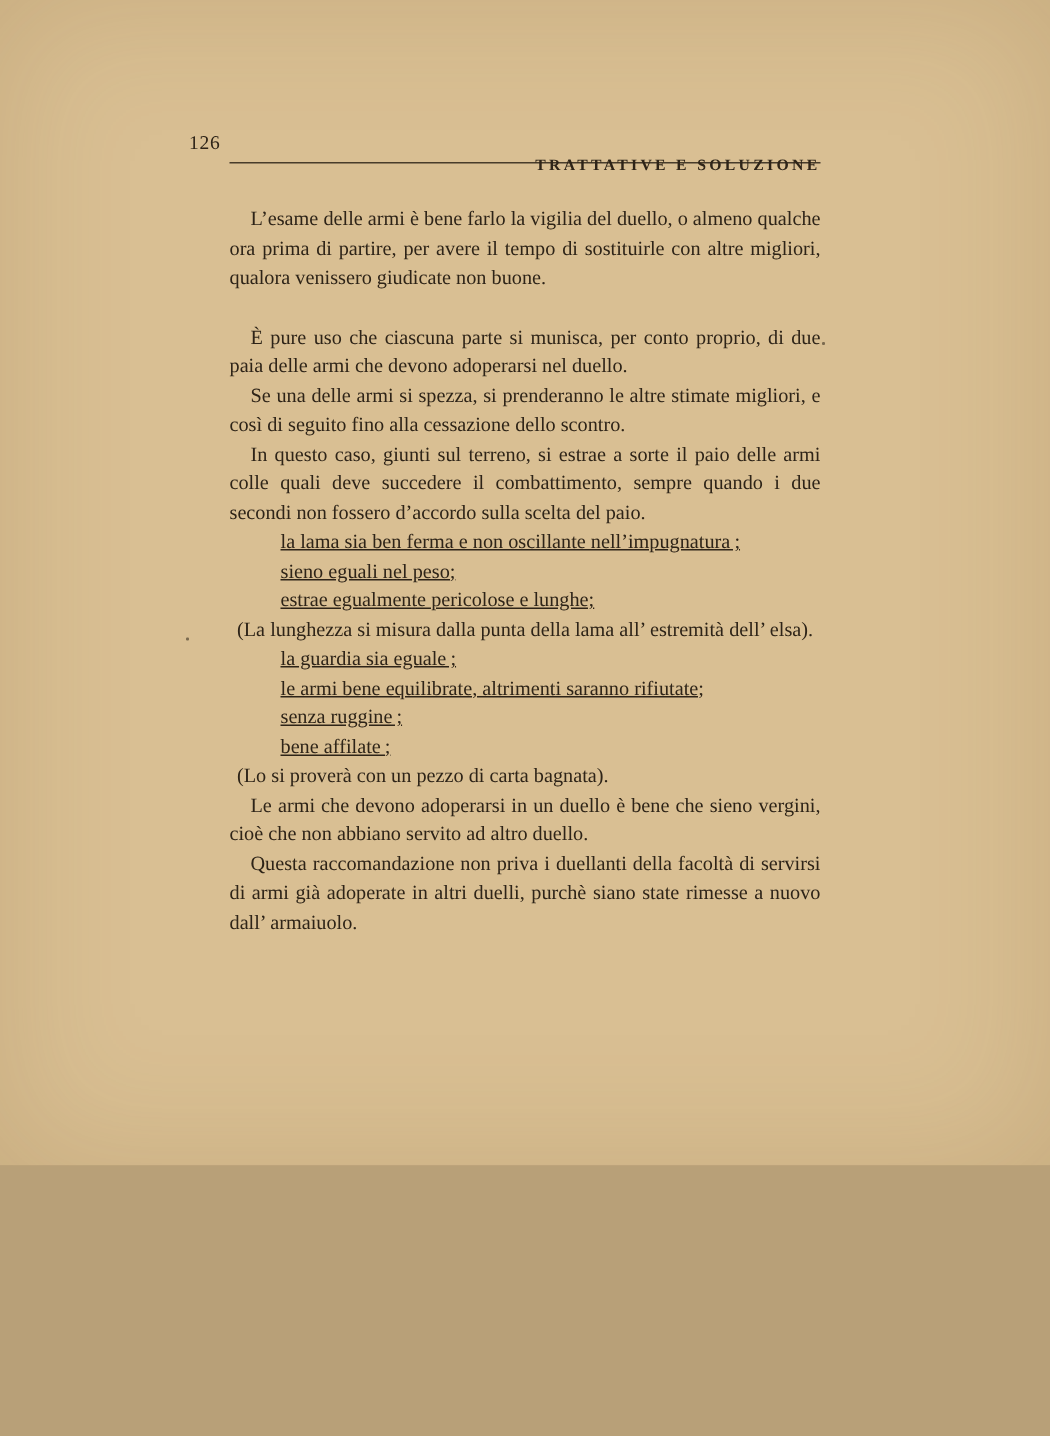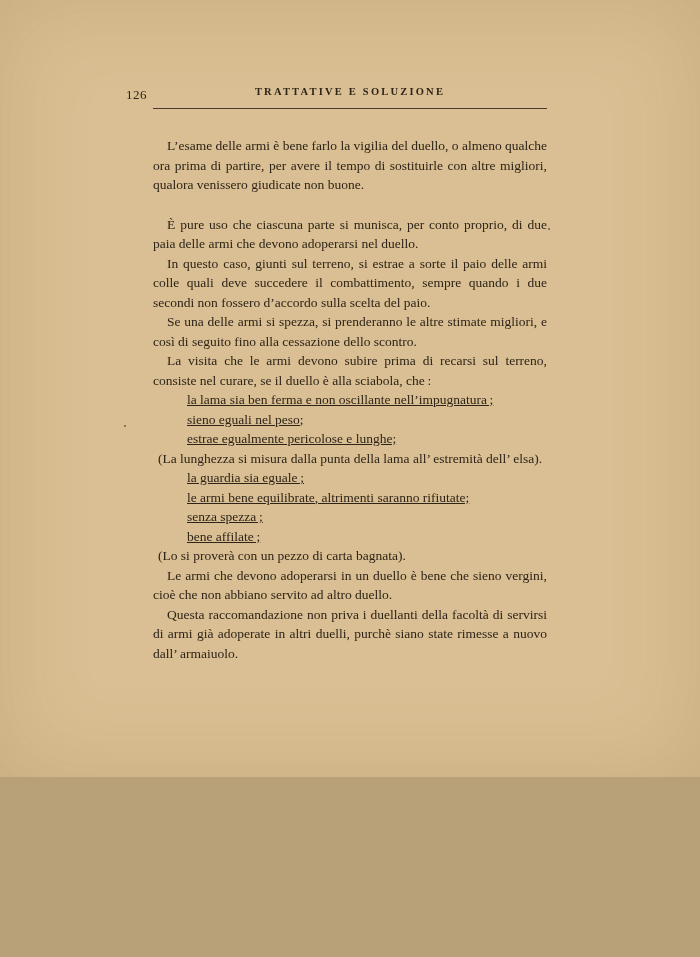--- a/index.html
+++ b/index.html
@@ -32,22 +32,22 @@
     position: absolute;
     left: -27px;
     top: 1px;
     font-size: 13px;
     letter-spacing: 0.5px;
   }
   .running-head {
     position: absolute;
     left: 0;
     right: 0;
-    top: 0;
-    text-align: center;
+    top: 19px;
+    text-align: right;
     font-size: 10.5px;
     font-weight: 600;
     letter-spacing: 2.2px;
     white-space: nowrap;
   }
   .rule {
     margin-top: 4px;
     border-top: 1px solid rgba(46, 36, 24, 0.85);
   }
   .body {
@@ -76,30 +76,29 @@
 <div class="sheet">
   <div class="textblock">
     <div class="header-row">
       <span class="pagenum">126</span>
       <span class="running-head">TRATTATIVE E SOLUZIONE</span>
     </div>
     <div class="rule"></div>
     <div class="body" id="body-container">
         <p class="para">L’esame delle armi è bene farlo la vigilia del duello, o almeno qualche ora prima di partire, per avere il tempo di sostituirle con altre migliori, qualora venissero giudicate non buone.</p>
         <p class="para gap">È pure uso che ciascuna parte si munisca, per conto proprio, di due paia delle armi che devono adoperarsi nel duello.</p>
+        <p class="para">Se una delle armi si spezza, si prenderanno le altre stimate migliori, e così di seguito fino alla cessazione dello scontro.</p>
         <p class="para">In questo caso, giunti sul terreno, si estrae a sorte il paio delle armi colle quali deve succedere il combattimento, sempre quando i due secondi non fossero d’accordo sulla scelta del paio.</p>
-        <p class="para">Se una delle armi si spezza, si prenderanno le altre stimate migliori, e così di seguito fino alla cessazione dello scontro.</p>
-        <p class="para">La visita che le armi devono subire prima di recarsi sul terreno, consiste nel curare, se il duello è alla sciabola, che :</p>
         <p class="item">la lama sia ben ferma e non oscillante nell’impugnatura ;</p>
         <p class="item">sieno eguali nel peso;</p>
         <p class="item">estrae egualmente pericolose e lunghe;</p>
         <p class="paren">(La lunghezza si misura dalla punta della lama all’ estremità dell’ elsa).</p>
         <p class="item">la guardia sia eguale ;</p>
         <p class="item">le armi bene equilibrate, altrimenti saranno rifiutate;</p>
-        <p class="item">senza spezza ;</p>
+        <p class="item">senza ruggine ;</p>
         <p class="item">bene affilate ;</p>
         <p class="paren">(Lo si proverà con un pezzo di carta bagnata).</p>
         <p class="para">Le armi che devono adoperarsi in un duello è bene che sieno vergini, cioè che non abbiano servito ad altro duello.</p>
         <p class="para">Questa raccomandazione non priva i duellanti della facoltà di servirsi di armi già adoperate in altri duelli, purchè siano state rimesse a nuovo dall’ armaiuolo.</p>
       </div>
   </div>
 <div class="speck" style="left: 118px; top: 843px; width: 2px; height: 2px;"></div>
     <div class="speck" style="left: 632px; top: 914px; width: 2px; height: 2px;"></div>
     <div class="speck" style="left: 124px; top: 425px; width: 1.5px; height: 1.5px;"></div>
     <div class="speck" style="left: 548px; top: 228px; width: 1.5px; height: 1.5px;"></div>

